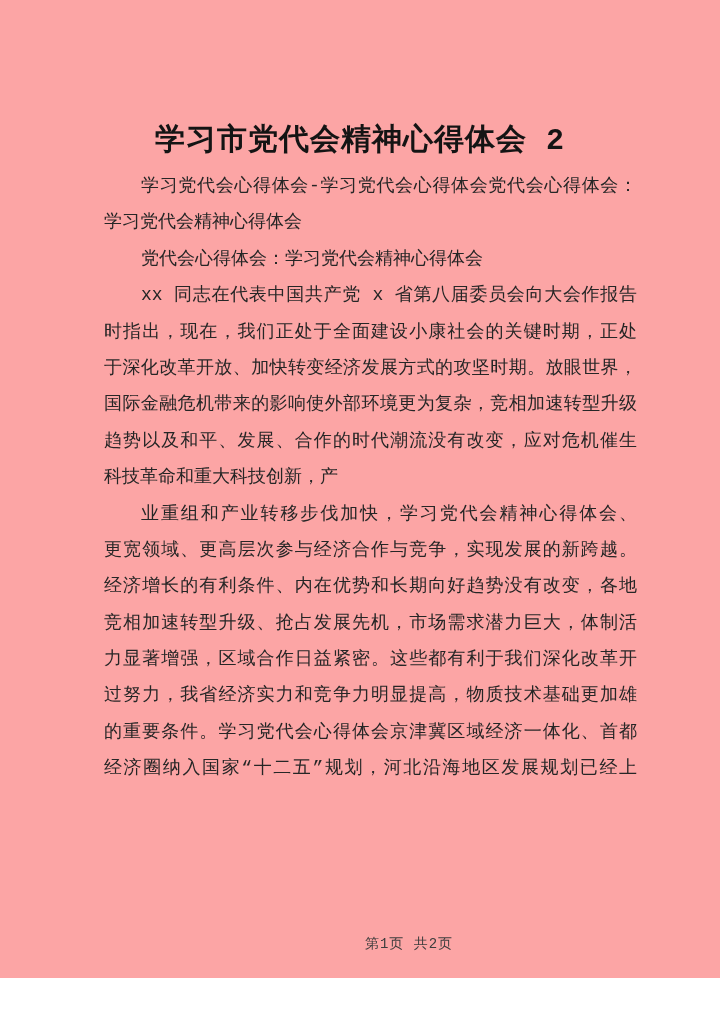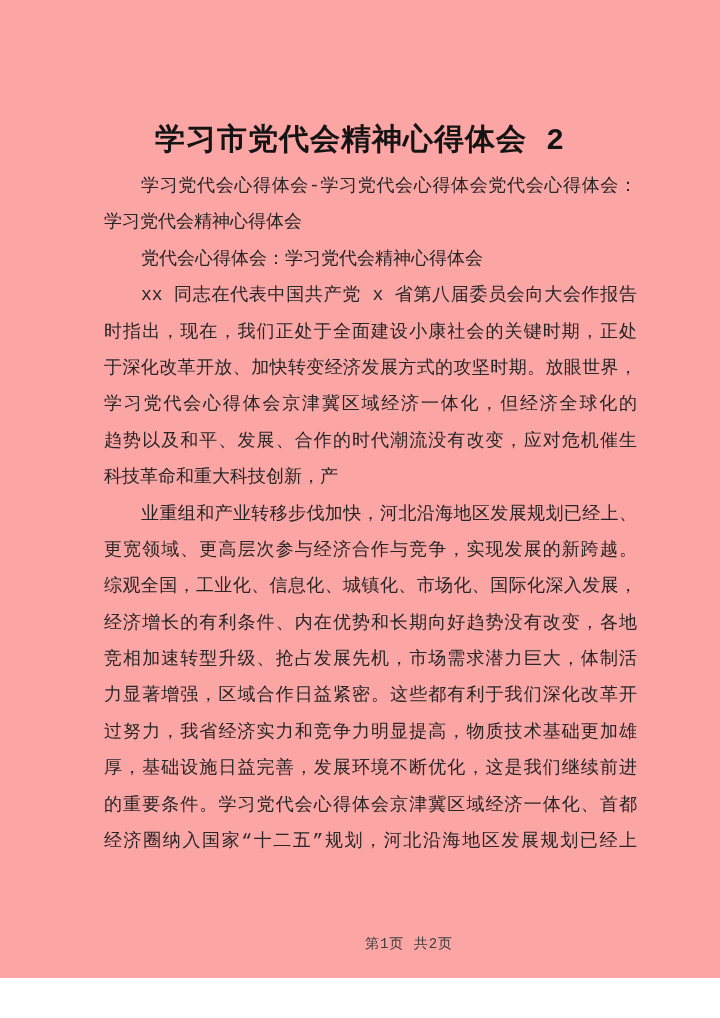--- a/index.html
+++ b/index.html
@@ -76,31 +76,29 @@
 
   <h1 class="doc-title">学习市党代会精神心得体会 2</h1>
 
   <div class="doc-body" id="doc-body">
       <div class="text-line indent">学习党代会心得体会-学习党代会心得体会党代会心得体会：</div>
       <div class="text-line end">学习党代会精神心得体会</div>
       <div class="text-line indent end">党代会心得体会：学习党代会精神心得体会</div>
       <div class="text-line indent">xx 同志在代表中国共产党 x 省第八届委员会向大会作报告</div>
       <div class="text-line">时指出，现在，我们正处于全面建设小康社会的关键时期，正处</div>
       <div class="text-line">于深化改革开放、加快转变经济发展方式的攻坚时期。放眼世界，</div>
-      <div class="text-line">学习党代会心得体会京津冀区域经济一体化，但经济全球化的</div>
+      <div class="text-line">国际金融危机带来的影响使外部环境更为复杂，竞相加速转型升级</div>
       <div class="text-line">趋势以及和平、发展、合作的时代潮流没有改变，应对危机催生</div>
       <div class="text-line end">科技革命和重大科技创新，产</div>
-      <div class="text-line indent">业重组和产业转移步伐加快，河北沿海地区发展规划已经上、</div>
+      <div class="text-line indent">业重组和产业转移步伐加快，学习党代会精神心得体会、</div>
       <div class="text-line">更宽领域、更高层次参与经济合作与竞争，实现发展的新跨越。</div>
-      <div class="text-line">综观全国，工业化、信息化、城镇化、市场化、国际化深入发展，</div>
       <div class="text-line">经济增长的有利条件、内在优势和长期向好趋势没有改变，各地</div>
       <div class="text-line">竞相加速转型升级、抢占发展先机，市场需求潜力巨大，体制活</div>
       <div class="text-line">力显著增强，区域合作日益紧密。这些都有利于我们深化改革开</div>
       <div class="text-line">过努力，我省经济实力和竞争力明显提高，物质技术基础更加雄</div>
-      <div class="text-line">厚，基础设施日益完善，发展环境不断优化，这是我们继续前进</div>
       <div class="text-line">的重要条件。学习党代会心得体会京津冀区域经济一体化、首都</div>
       <div class="text-line">经济圈纳入国家“十二五”规划，河北沿海地区发展规划已经上</div>
     </div>
 
   <div class="page-footer">
     <span class="footer-text">第1页 共2页</span>
   </div>
 
 </div>
 

